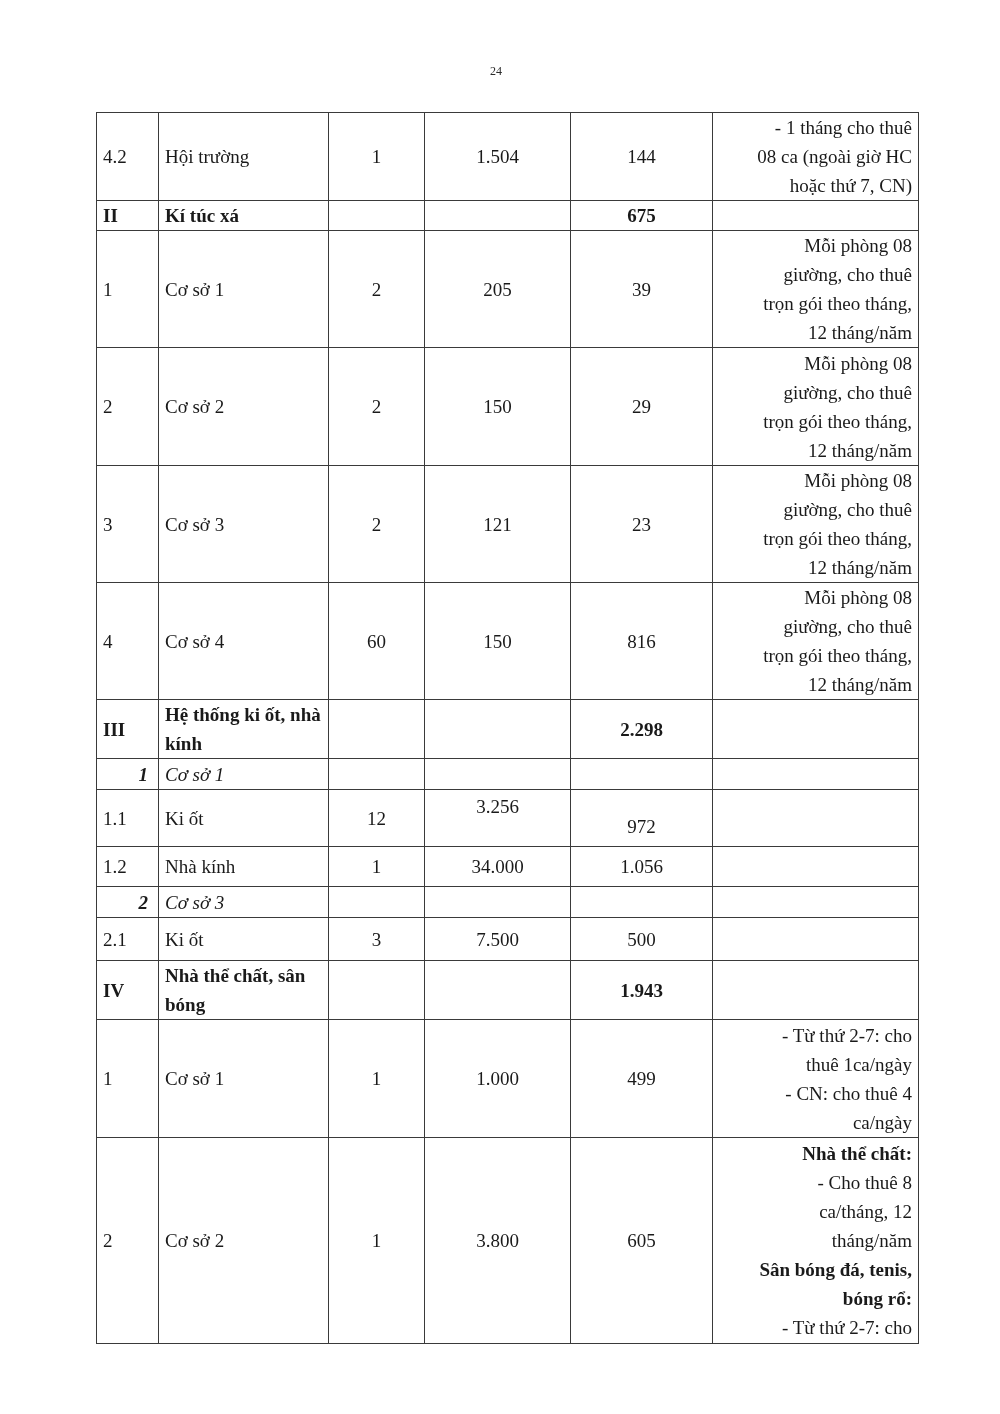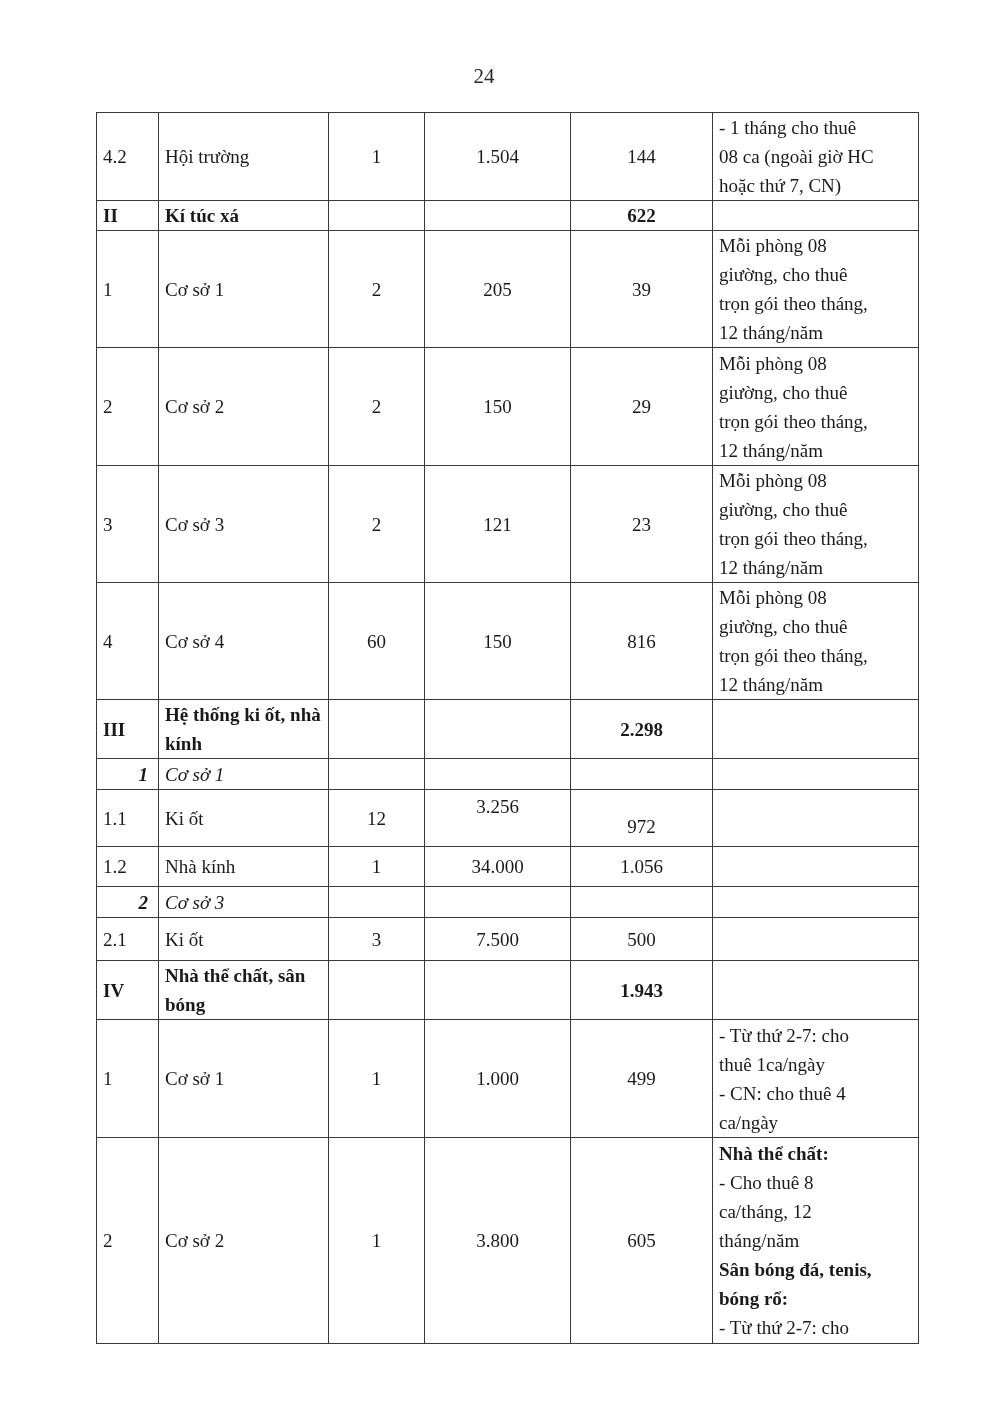--- a/index.html
+++ b/index.html
@@ -2,22 +2,22 @@
 <html><head>
 <meta charset="utf-8">
 <style>
   html, body { margin: 0; padding: 0; }
   body {
     width: 1000px; height: 1414px; background: #ffffff; position: relative;
     font-family: "Liberation Serif", "DejaVu Serif", serif; color: #1a1a1a;
     overflow: hidden;
   }
   .page-number {
-    position: absolute; top: 64px; left: 0; width: 968px; text-align: center;
-    font-size: 21px; color: #2a2a2a;
+    position: absolute; top: 64px; left: 12px; width: 968px; text-align: center;
+    font-size: 12px; color: #2a2a2a;
   }
   table.doc-table {
     position: absolute; left: 96px; top: 112px; width: 822px;
     border-collapse: collapse; table-layout: fixed; font-size: 19px;
   }
   table.doc-table td {
     border: 1.5px solid #3a3a3a; padding: 0 6px; vertical-align: middle;
     line-height: 29px;
   }
   col.c1 { width: 62px; }
@@ -27,21 +27,21 @@
   col.c5 { width: 142px; }
   col.c6 { width: 206px; }
   td.num { text-align: center; }
   td.idx { text-align: left; }
   td.note { text-align: left; padding-left: 8px; }
   .bold { font-weight: bold; font-family: Liberation Serif, serif; }
   .ital { font-style: italic; }
   td.idx.ital { text-align: right; padding-right: 10px; }
   .raise { position: relative; top: -12px; }
   .lower { position: relative; top: 8px; }
-  .note-line { display: block; }
+  .note-line { display: block; text-align: right; }
 </style>
 </head>
 <body>
 
 <div class="page-number">24</div>
 
 <table class="doc-table">
   <colgroup>
     <col class="c1">
       <col class="c2">
@@ -61,21 +61,21 @@
           <span class="note-line">- 1 tháng cho thuê</span>
           <span class="note-line">08 ca (ngoài giờ HC</span>
           <span class="note-line">hoặc thứ 7, CN)</span>
         </td>
       </tr>
       <tr style="height: 28px;">
         <td class="idx bold">II</td>
         <td class="name bold">Kí túc xá</td>
         <td class="num"></td>
         <td class="num"></td>
-        <td class="num bold">622</td>
+        <td class="num bold">675</td>
         <td class="note"></td>
       </tr>
       <tr style="height: 116px;">
         <td class="idx">1</td>
         <td class="name">Cơ sở 1</td>
         <td class="num">2</td>
         <td class="num">205</td>
         <td class="num">39</td>
         <td class="note">
           <span class="note-line">Mỗi phòng 08</span>

